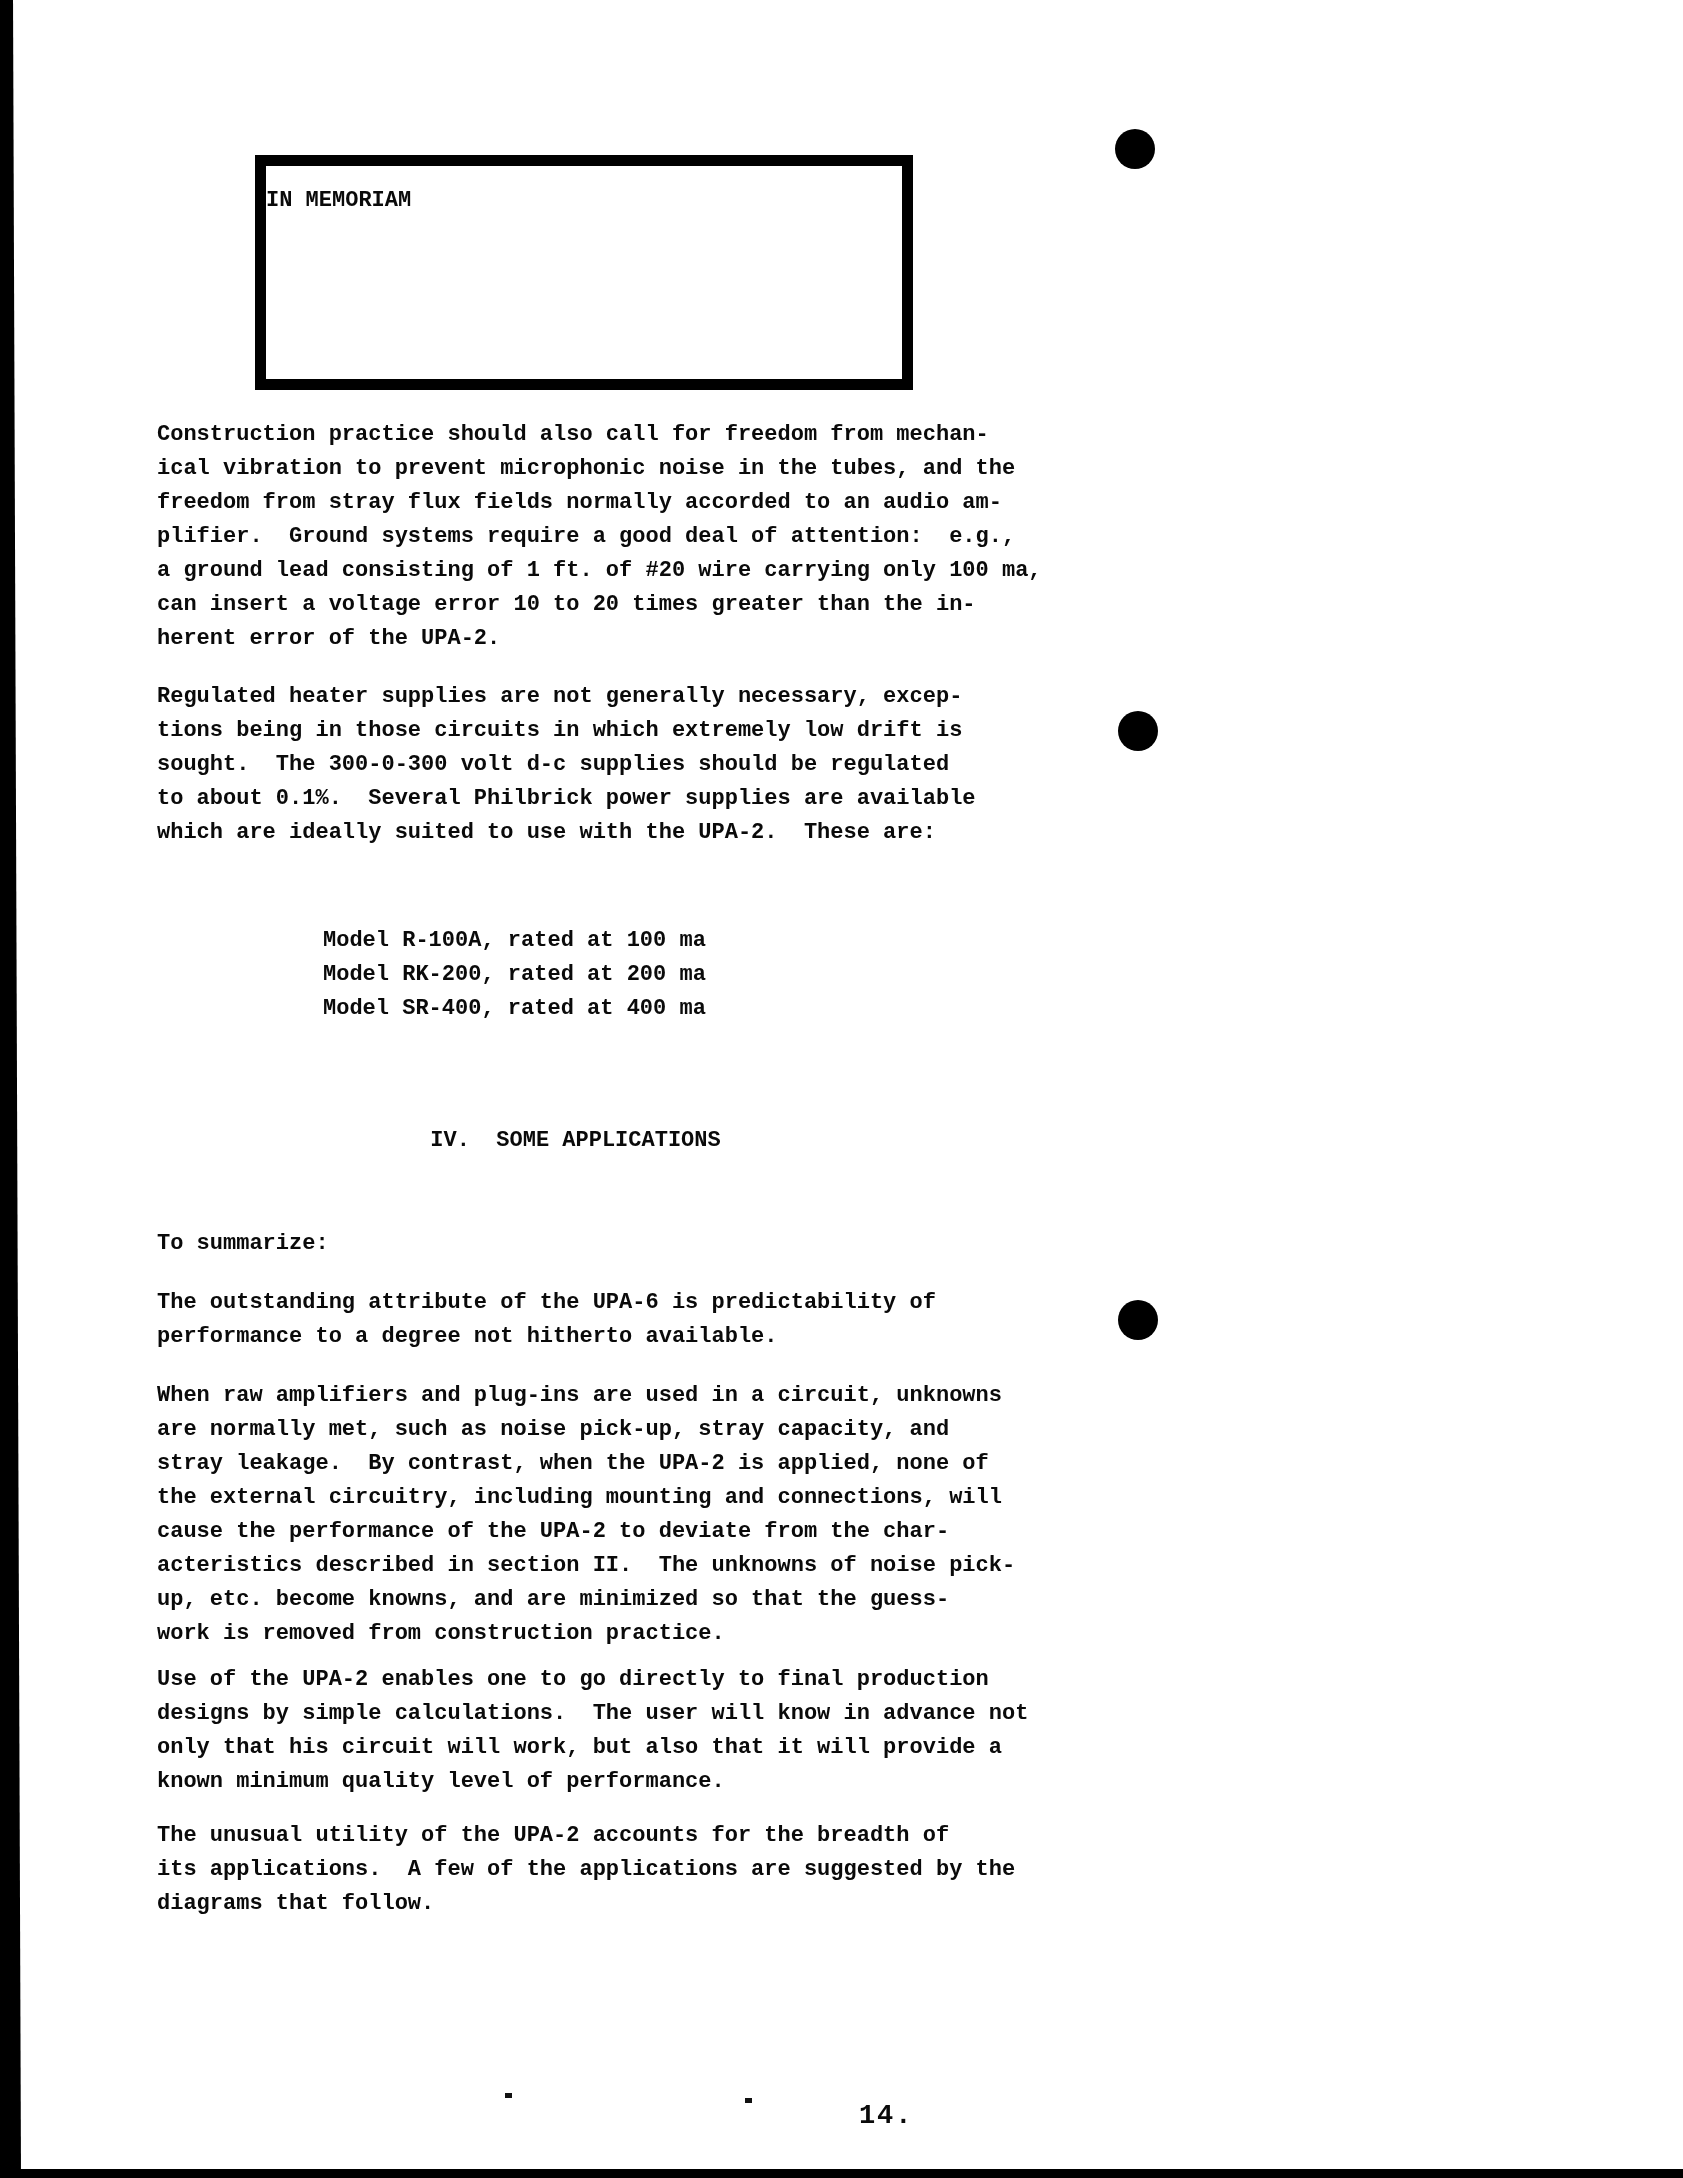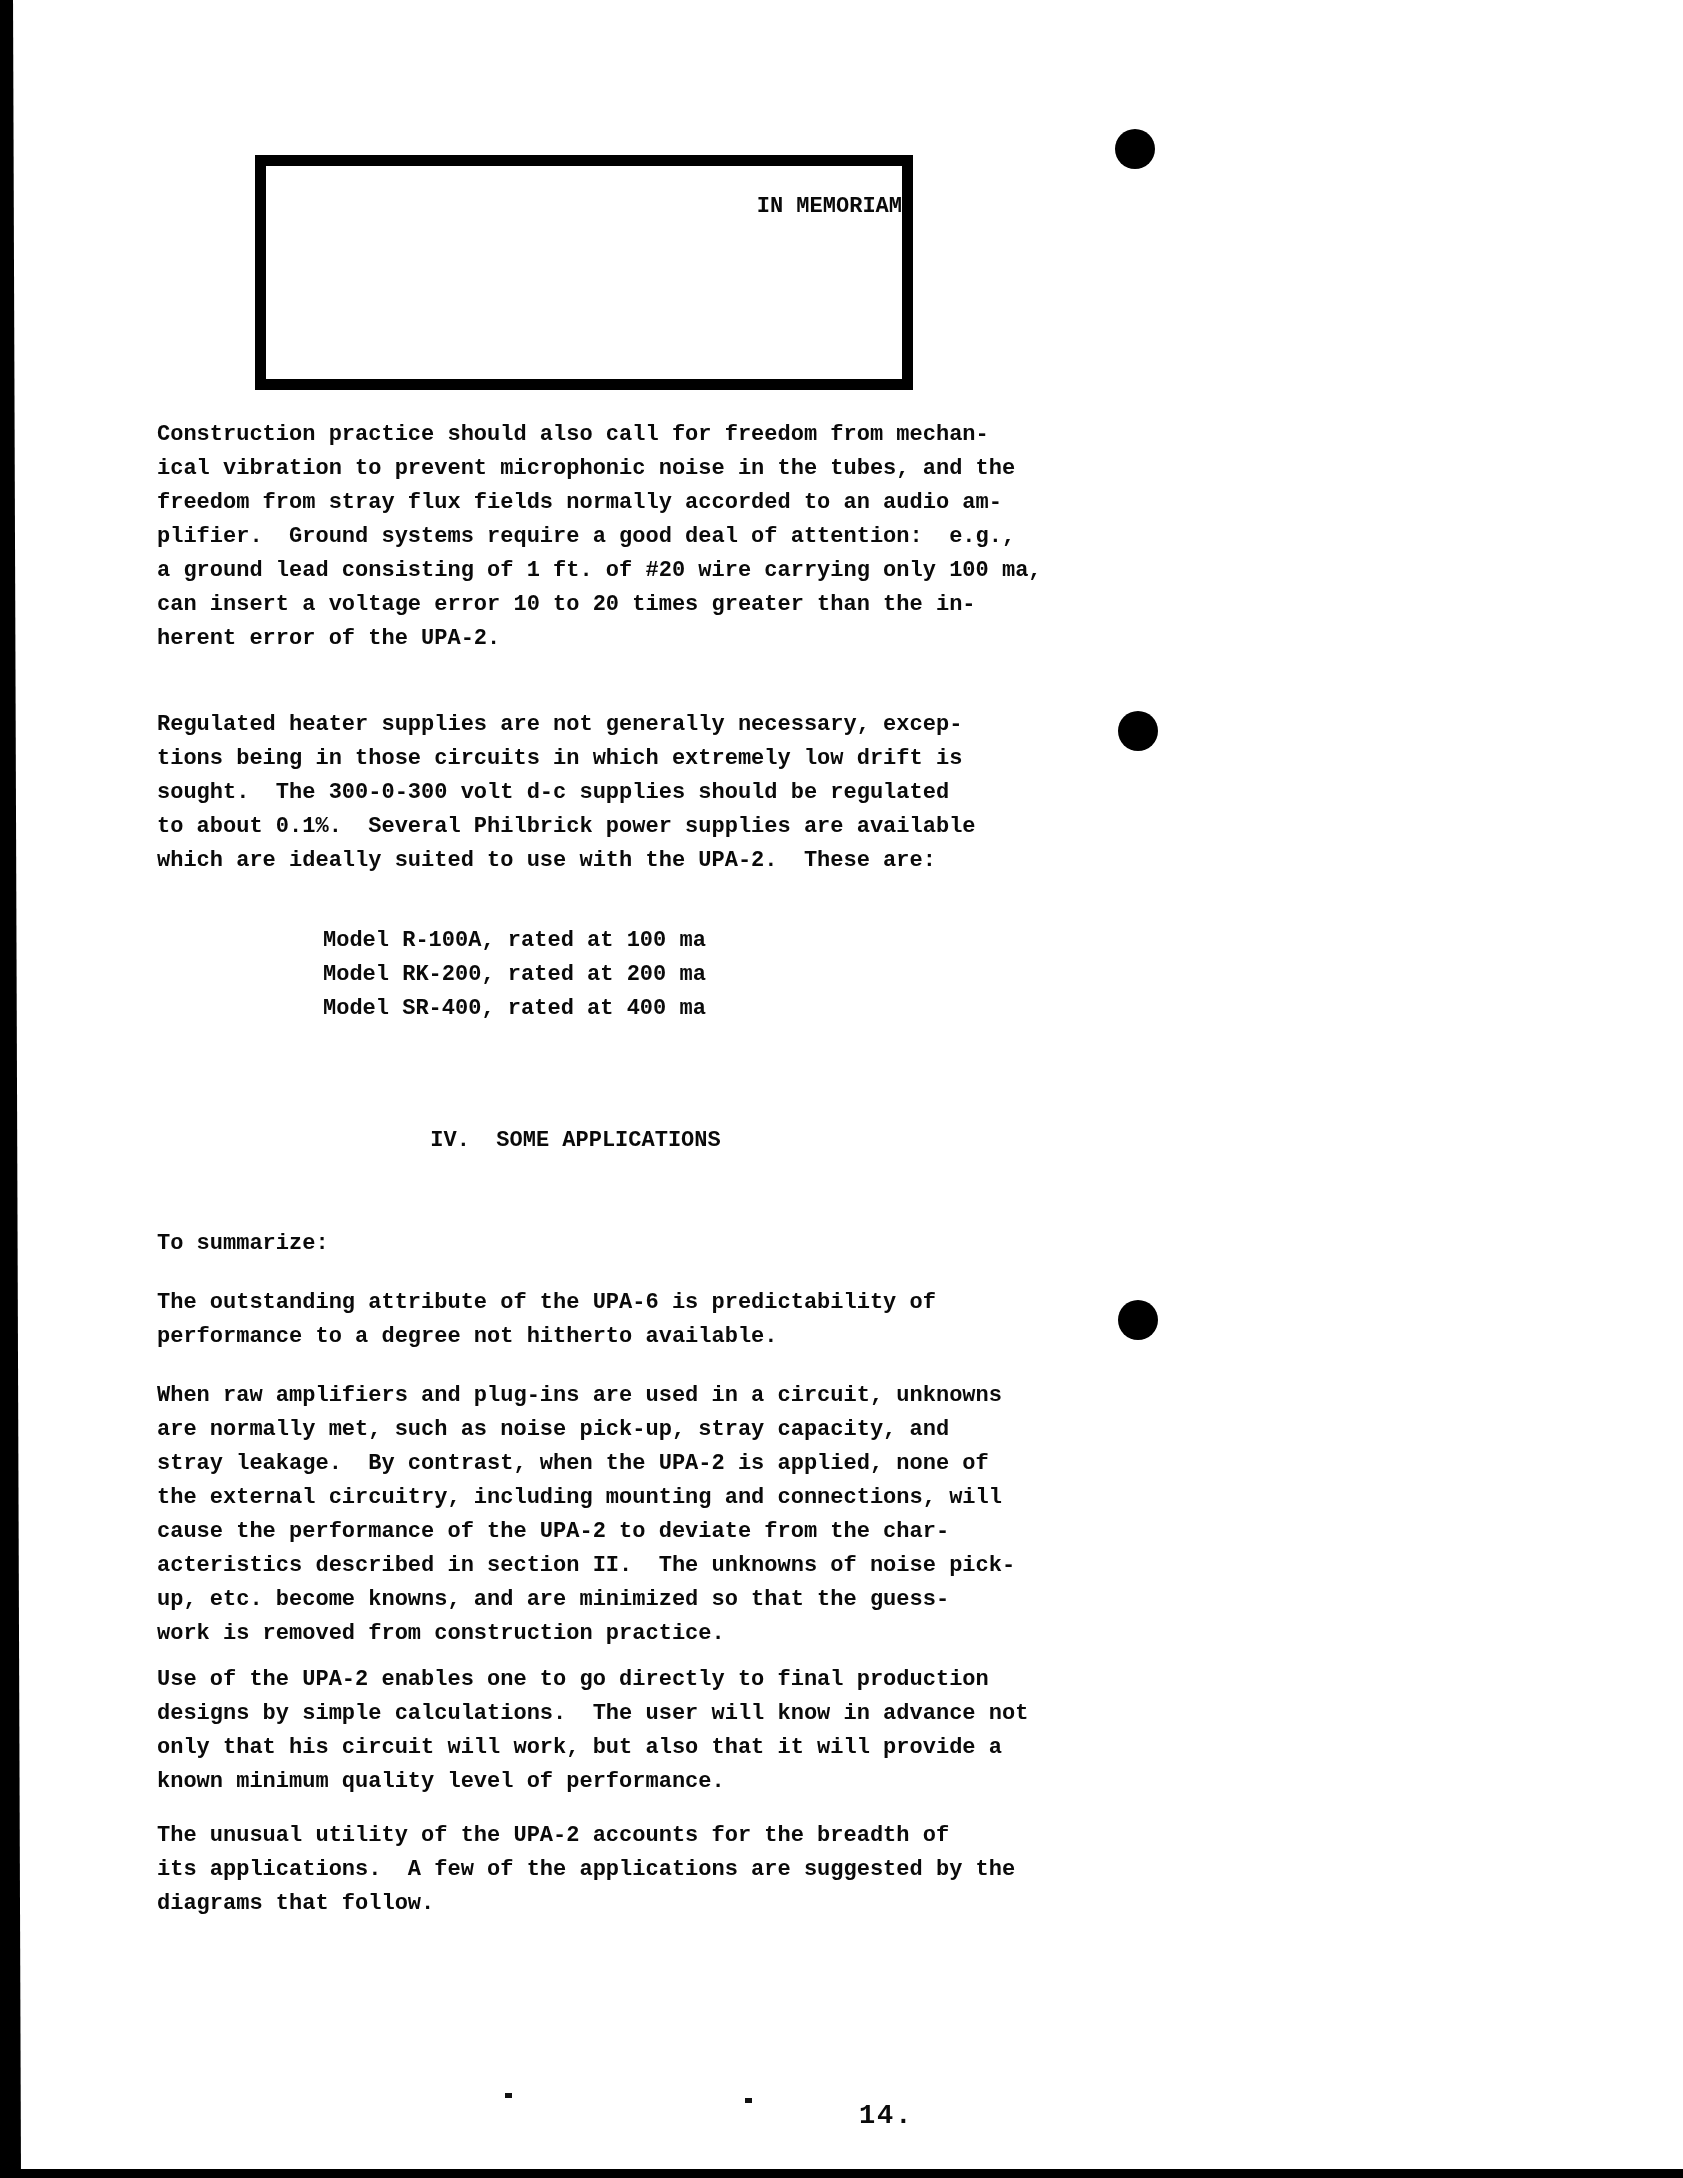--- a/index.html
+++ b/index.html
@@ -54,22 +54,22 @@
   
   .memoriam-box {
     position: absolute;
     left: 255px; top: 155px;
     width: 658px; height: 235px;
     border: 11.4px solid #000;
     box-sizing: border-box;
     background: #fff;
   }
   .memoriam-title {
-    margin-top: 24px;
-    text-align: right;
+    margin-top: 18px;
+    text-align: left;
     font-size: 22px;
     line-height: 34px;
   }
   .memoriam-body {
     margin: 34px 0 0 25px;
     font-size: 22px;
     line-height: 34px;
     white-space: pre-wrap;
   }
   .page-number {
@@ -96,21 +96,21 @@
 </div>
 
 <div class="typeblock ink" style="top:418px;">Construction practice should also call for freedom from mechan-
 ical vibration to prevent microphonic noise in the tubes, and the
 freedom from stray flux fields normally accorded to an audio am-
 plifier.  Ground systems require a good deal of attention:  e.g.,
 a ground lead consisting of 1 ft. of #20 wire carrying only 100 ma,
 can insert a voltage error 10 to 20 times greater than the in-
 herent error of the UPA-2.</div>
 
-<div class="typeblock ink" style="top:708px;">Regulated heater supplies are not generally necessary, excep-
+<div class="typeblock ink" style="top:680px;">Regulated heater supplies are not generally necessary, excep-
 tions being in those circuits in which extremely low drift is
 sought.  The 300-0-300 volt d-c supplies should be regulated
 to about 0.1%.  Several Philbrick power supplies are available
 which are ideally suited to use with the UPA-2.  These are:</div>
 
 <div class="typeblock ink" style="top:924px; left:323px;">Model R-100A, rated at 100 ma
 Model RK-200, rated at 200 ma
 Model SR-400, rated at 400 ma</div>
 
 <div class="typeblock ink centered" style="top:1124px;">IV.  SOME APPLICATIONS</div>

